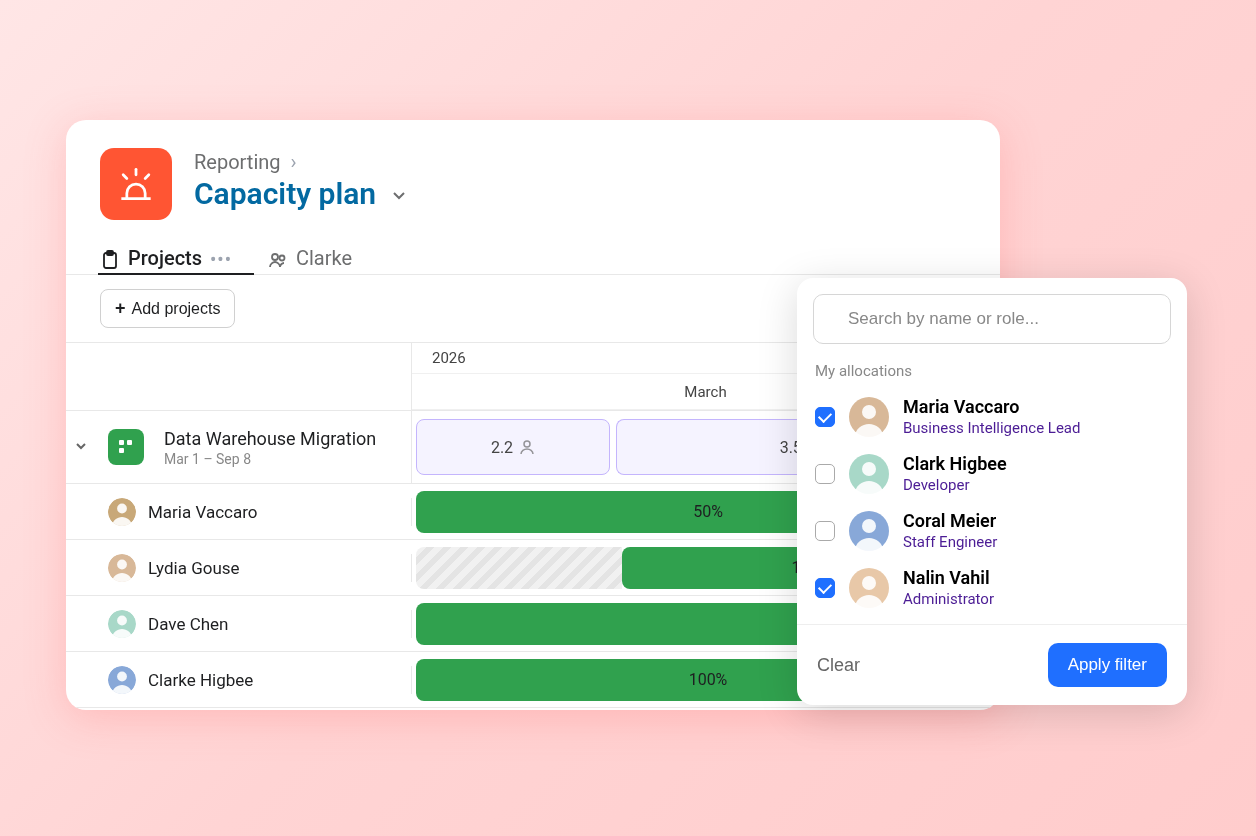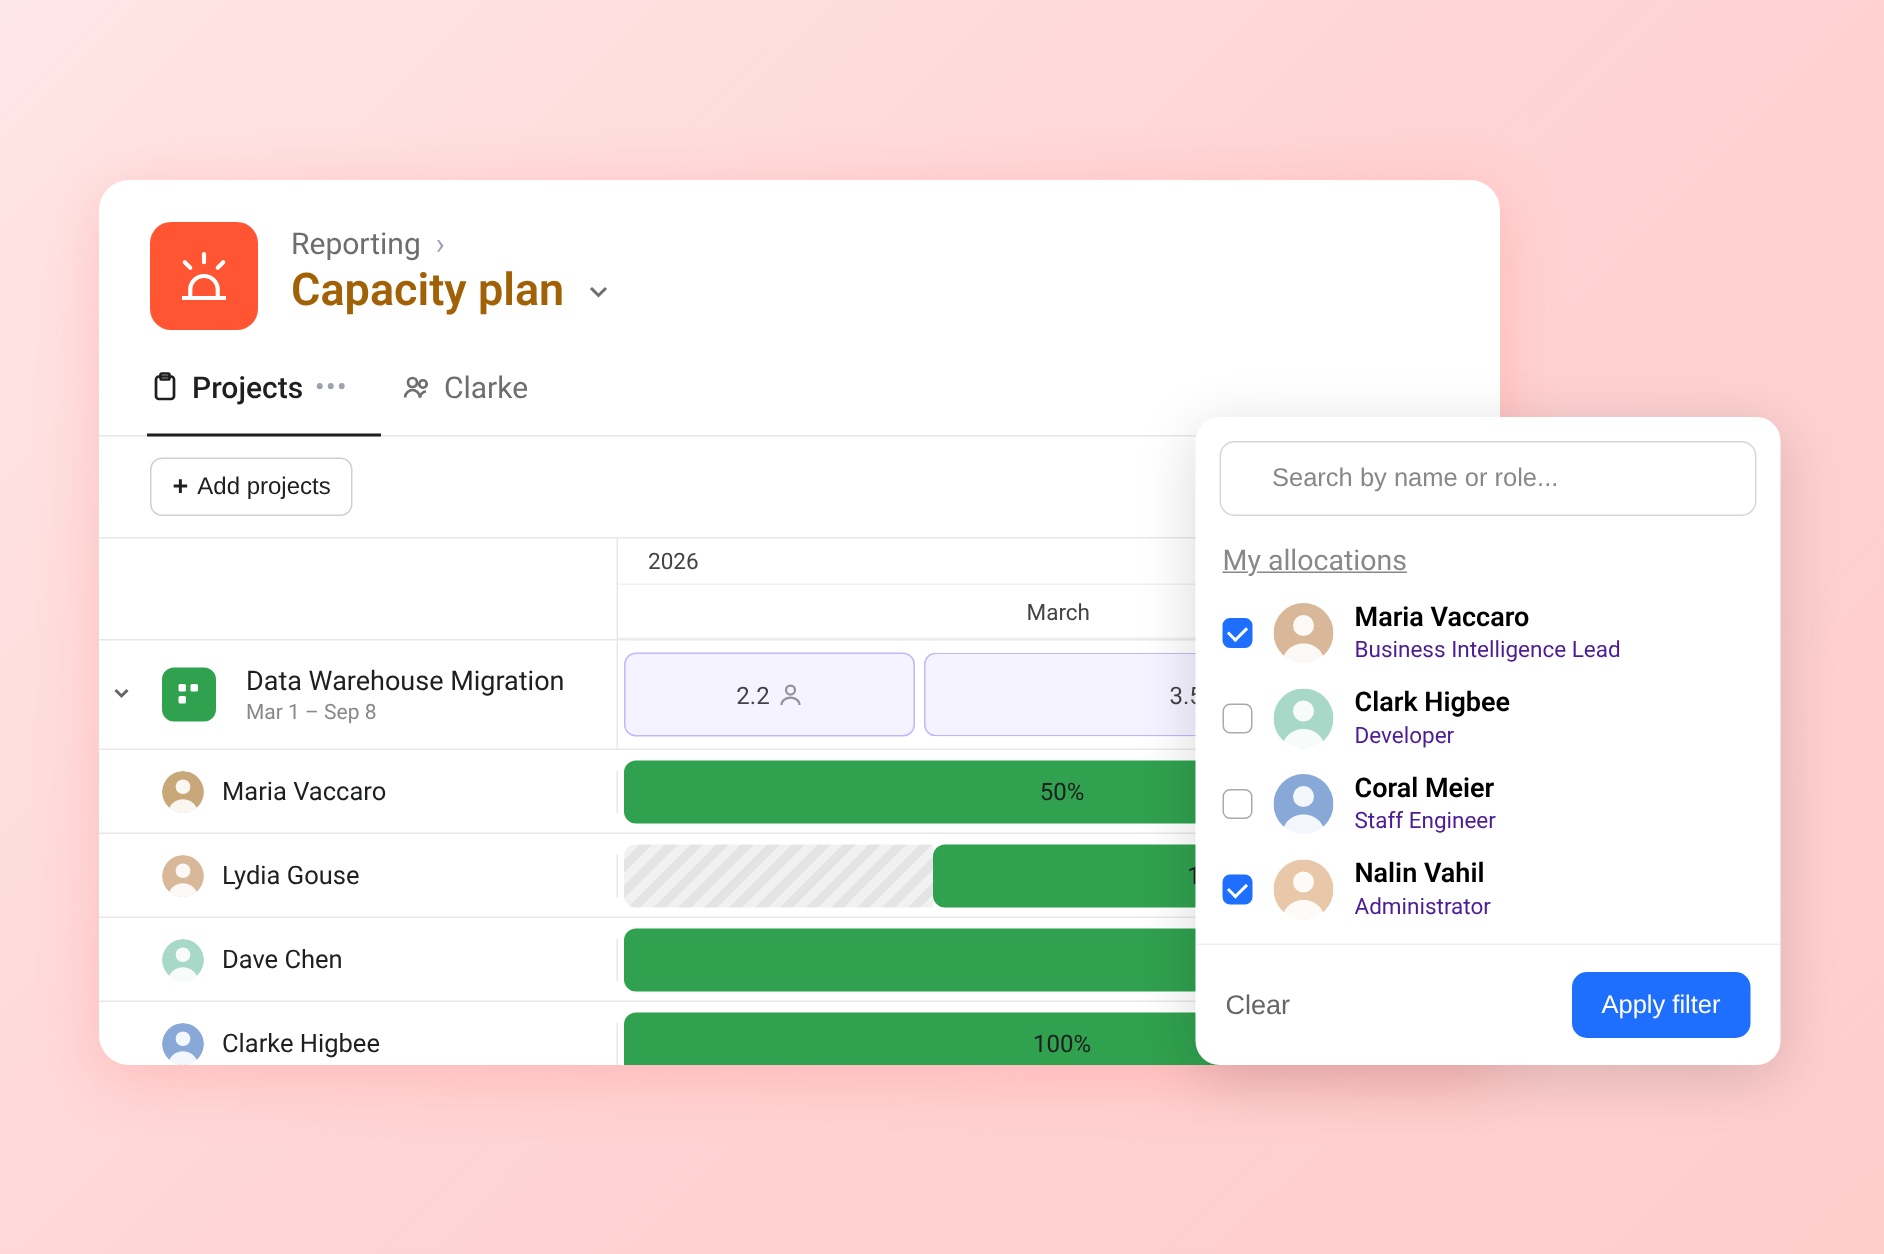--- a/index.html
+++ b/index.html
@@ -45,40 +45,40 @@
     color: #6d6e6f;
     display: flex;
     align-items: flex-end;
     gap: 10px;
     margin-bottom: 2px;
   }
   .breadcrumb .chev { color: #9ca3af; }
   .page-title {
     font-size: 30px;
     font-weight: 600;
-    color: #a16207;
+    color: #0369a1;
     display: flex;
     align-items: center;
     gap: 14px;
   }
   .page-title .chev-down { color: #6d6e6f; }
   .tabs {
     display: flex;
     align-items: center;
     gap: 36px;
     padding: 16px 34px 0 34px;
     border-bottom: 1px solid #e8e8e8;
   }
   .tab {
     display: flex;
-    align-items: center;
+    align-items: flex-end;
     gap: 8px;
     font-size: 20px;
     color: #6d6e6f;
-    padding-bottom: 20px;
+    padding-bottom: 4px;
     cursor: pointer;
     position: relative;
   }
   .tab.active {
     color: #1e1f21;
     font-weight: 500;
   }
   .tab.active::after {
     content: "";
     position: absolute;
@@ -267,24 +267,23 @@
   .search-box {
     width: 100%;
     border: 1px solid #d6d6d6;
     border-radius: 10px;
     padding: 14px 34px;
     font-size: 17px;
     color: #444;
   }
   .search-box::placeholder { color: #888; }
   .section-label {
-    font-size: 19px;
+    font-size: 15px;
     color: #888;
     margin: 18px 0 8px 2px;
-    text-decoration: underline;
   }
   .alloc-item {
     display: flex;
     align-items: center;
     gap: 14px;
     padding: 8px 2px;
   }
   .cb {
     width: 20px; height: 20px;
     border: 1.6px solid #aaa;

